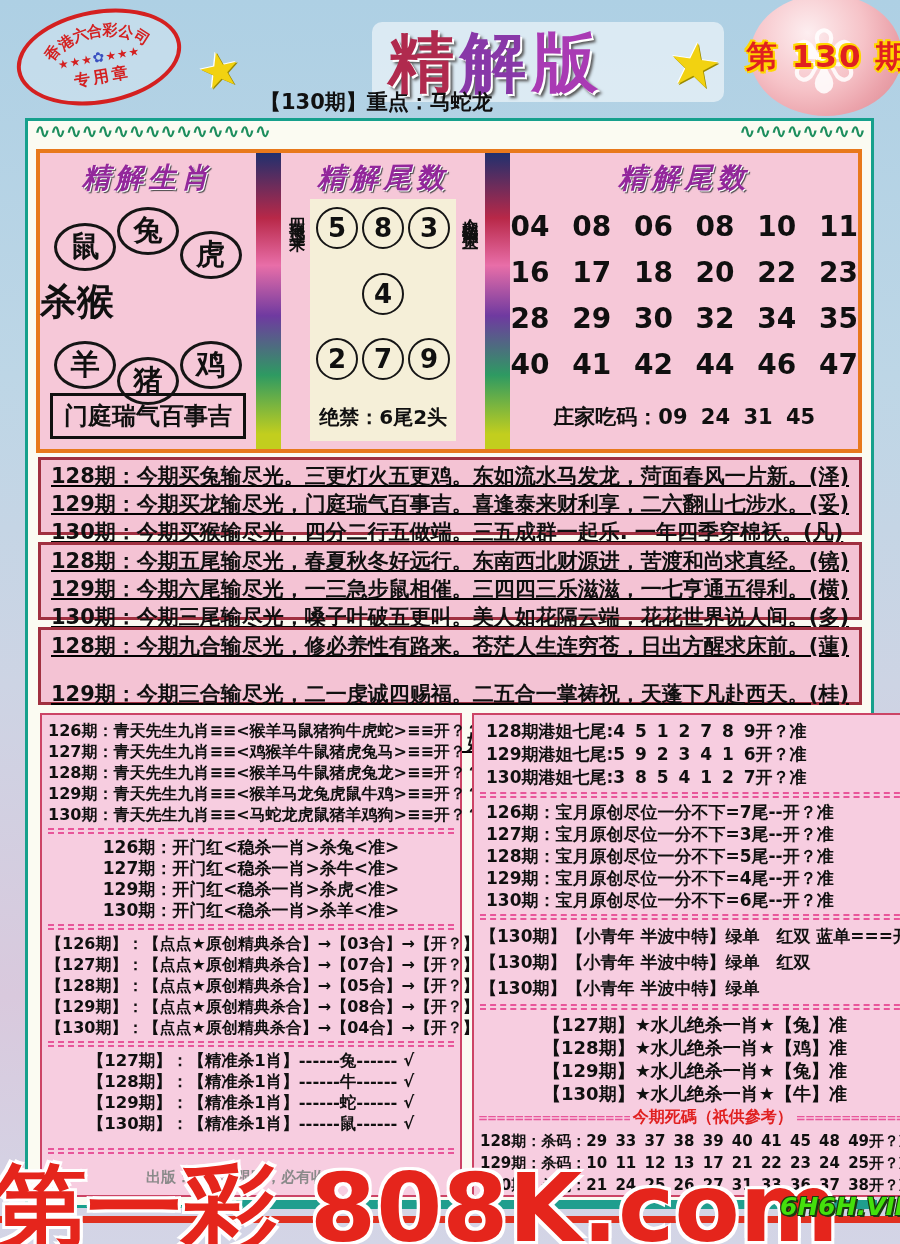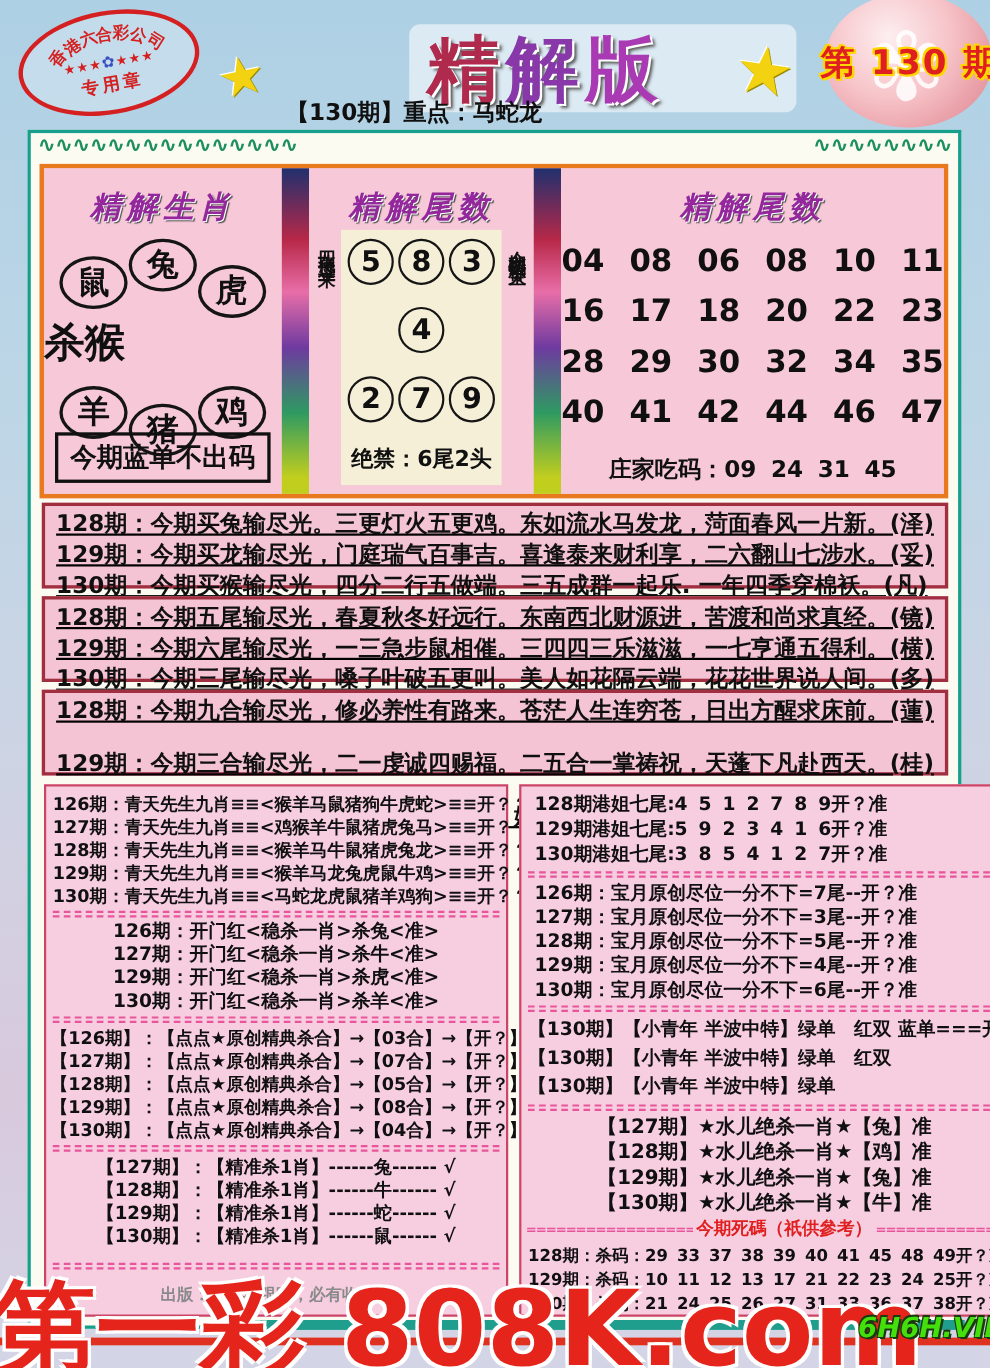--- a/index.html
+++ b/index.html
@@ -45,21 +45,21 @@
   
   .frame { position:absolute; left:25px; top:118px; width:849px; height:1090px;
     border:3px solid #16a08c; background:#fbfbf2; }
   .wave { position:absolute; top:-2px; color:#1d8e5e; font-size:20px; font-weight:bold; letter-spacing:-1px; }
   .wave-left { left:6px; } .wave-right { right:6px; }
   
   .orange-box { position:absolute; left:8px; top:28px; width:826px; height:304px;
     border:4px solid #e8791c; display:flex; background:#f6c8d8; }
   .panel { position:relative; background:#f6c8d8; }
   .panel-title { text-align:center; font-family:"DejaVu Serif", serif; font-weight:900; font-style:italic;
-    font-size:28px; letter-spacing:5px; color:#93279b; text-shadow:1px 1px 0 #ffffff, 2px 2px 1px #4a4a4a; padding-top:16px; }
+    font-size:28px; letter-spacing:5px; color:#93279b; text-shadow:1px 1px 0 #ffffff, 2px 2px 1px #4a4a4a; padding-top:6px; }
   .rainbow { width:30px; background:linear-gradient(180deg,#20306e 0%,#b82848 22%,#e86ea8 38%,#6f3aa0 55%,#2e9a62 75%,#c2ce1e 95%); }
   .panel-zodiac { width:256px; }
   .zrow { display:flex; justify-content:space-around; padding:0 14px; }
   .zrow1 { margin-top:10px; }
   .circle-z { width:62px; height:48px; border:3px solid #151515; border-radius:50%;
     display:flex; align-items:center; justify-content:center; font-size:29px; font-weight:bold; color:#101010; background:transparent; }
   .z-dn { transform:translateY(16px); } .z-dn2 { transform:translateY(24px); }
   .kill-text { text-align:left; font-size:37px; font-weight:900; color:#101010; margin-top:22px; }
   .zfooter { position:absolute; left:10px; right:10px; bottom:10px; border:3px solid #101010;
     text-align:center; font-size:24px; font-weight:900; color:#101010; padding:4px 0; }
@@ -154,21 +154,21 @@
           <span class="circle-z z-dn">鼠</span>
           <span class="circle-z">兔</span>
           <span class="circle-z z-dn2">虎</span>
         </div>
         <div class="kill-text">杀猴</div>
         <div class="zrow" style="margin-top:14px;">
           <span class="circle-z">羊</span>
           <span class="circle-z z-dn">猪</span>
           <span class="circle-z">鸡</span>
         </div>
-        <div class="zfooter">今期蓝单不出码</div>
+        <div class="zfooter">门庭瑞气百事吉</div>
       </div>
 
       <div class="rainbow"></div>
 
       <div class="panel panel-tails">
         <div class="panel-title">精解尾数</div>
         <div class="tails-body">
           <div class="vtext">四燕飞过二三来</div>
           <div class="cream">
             <div class="crow">

